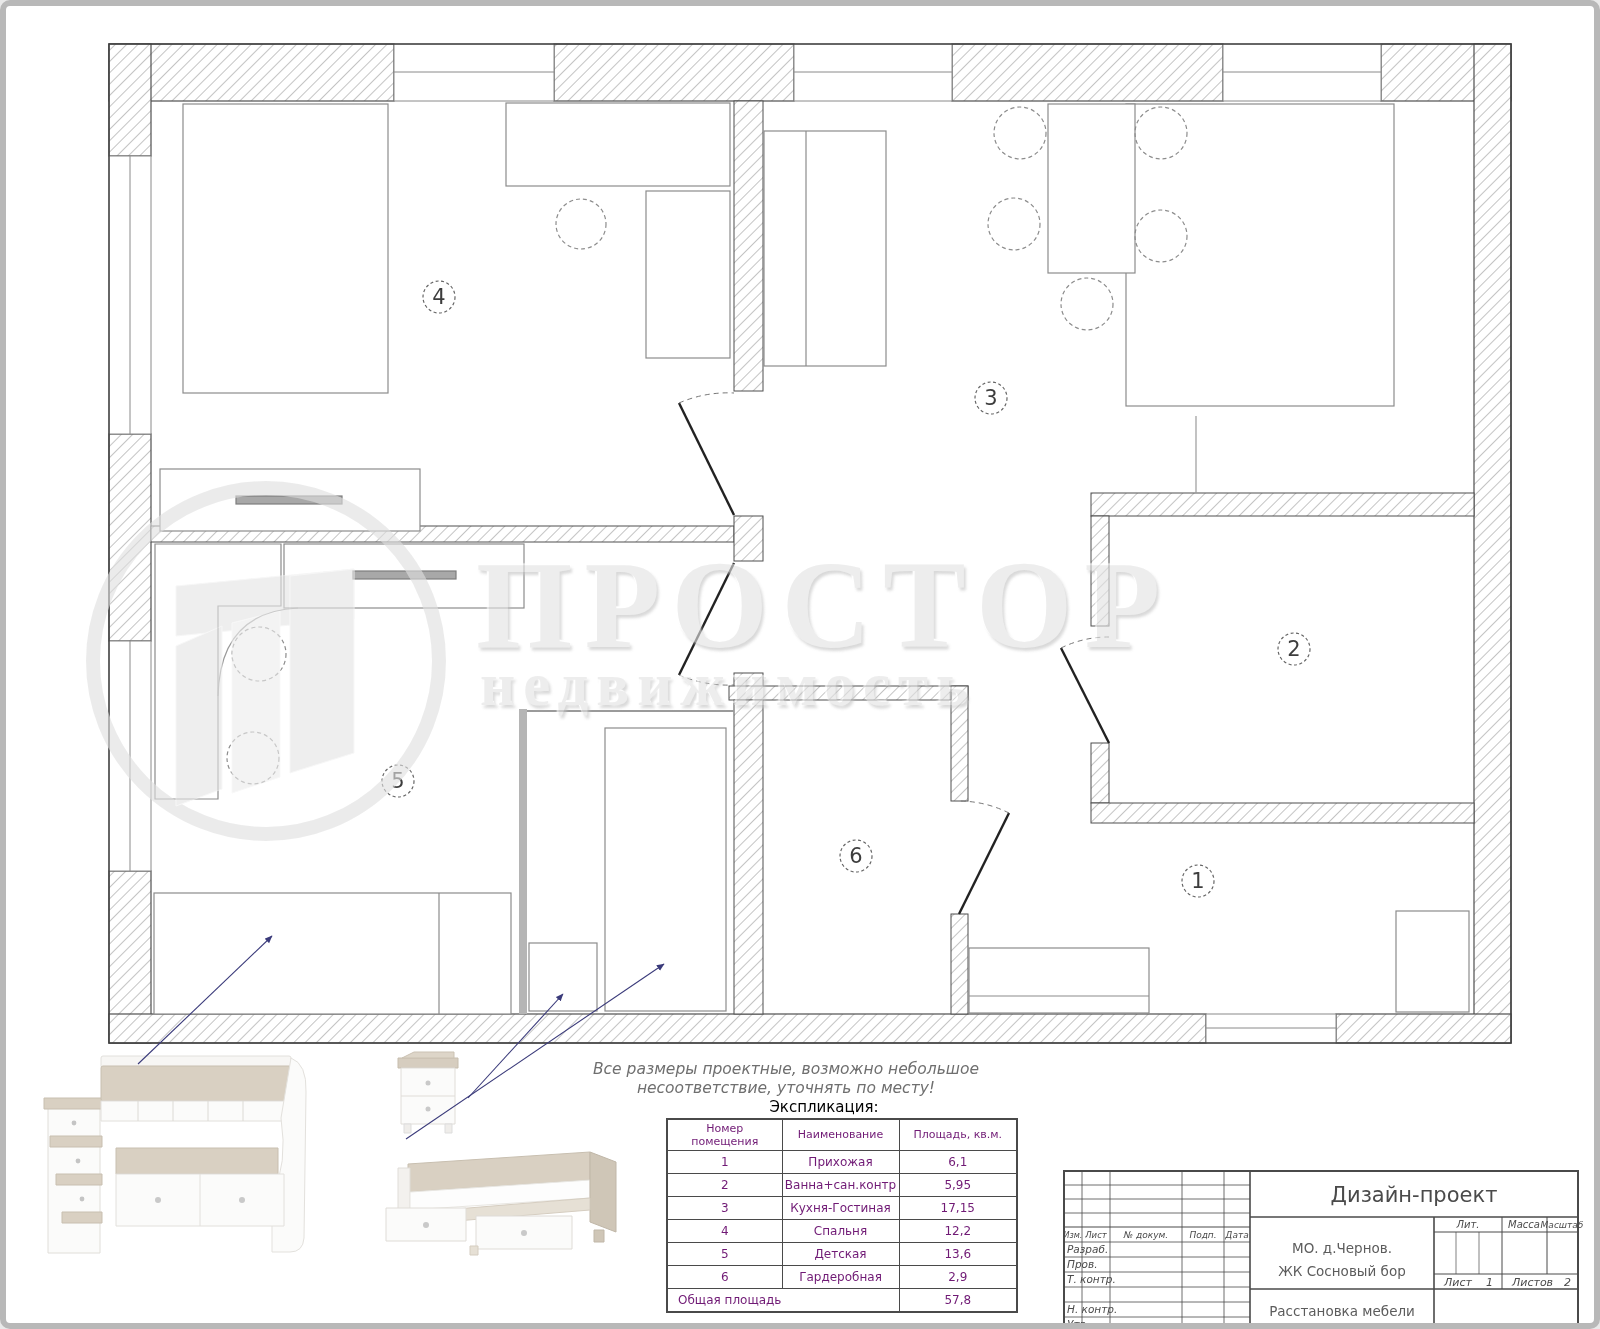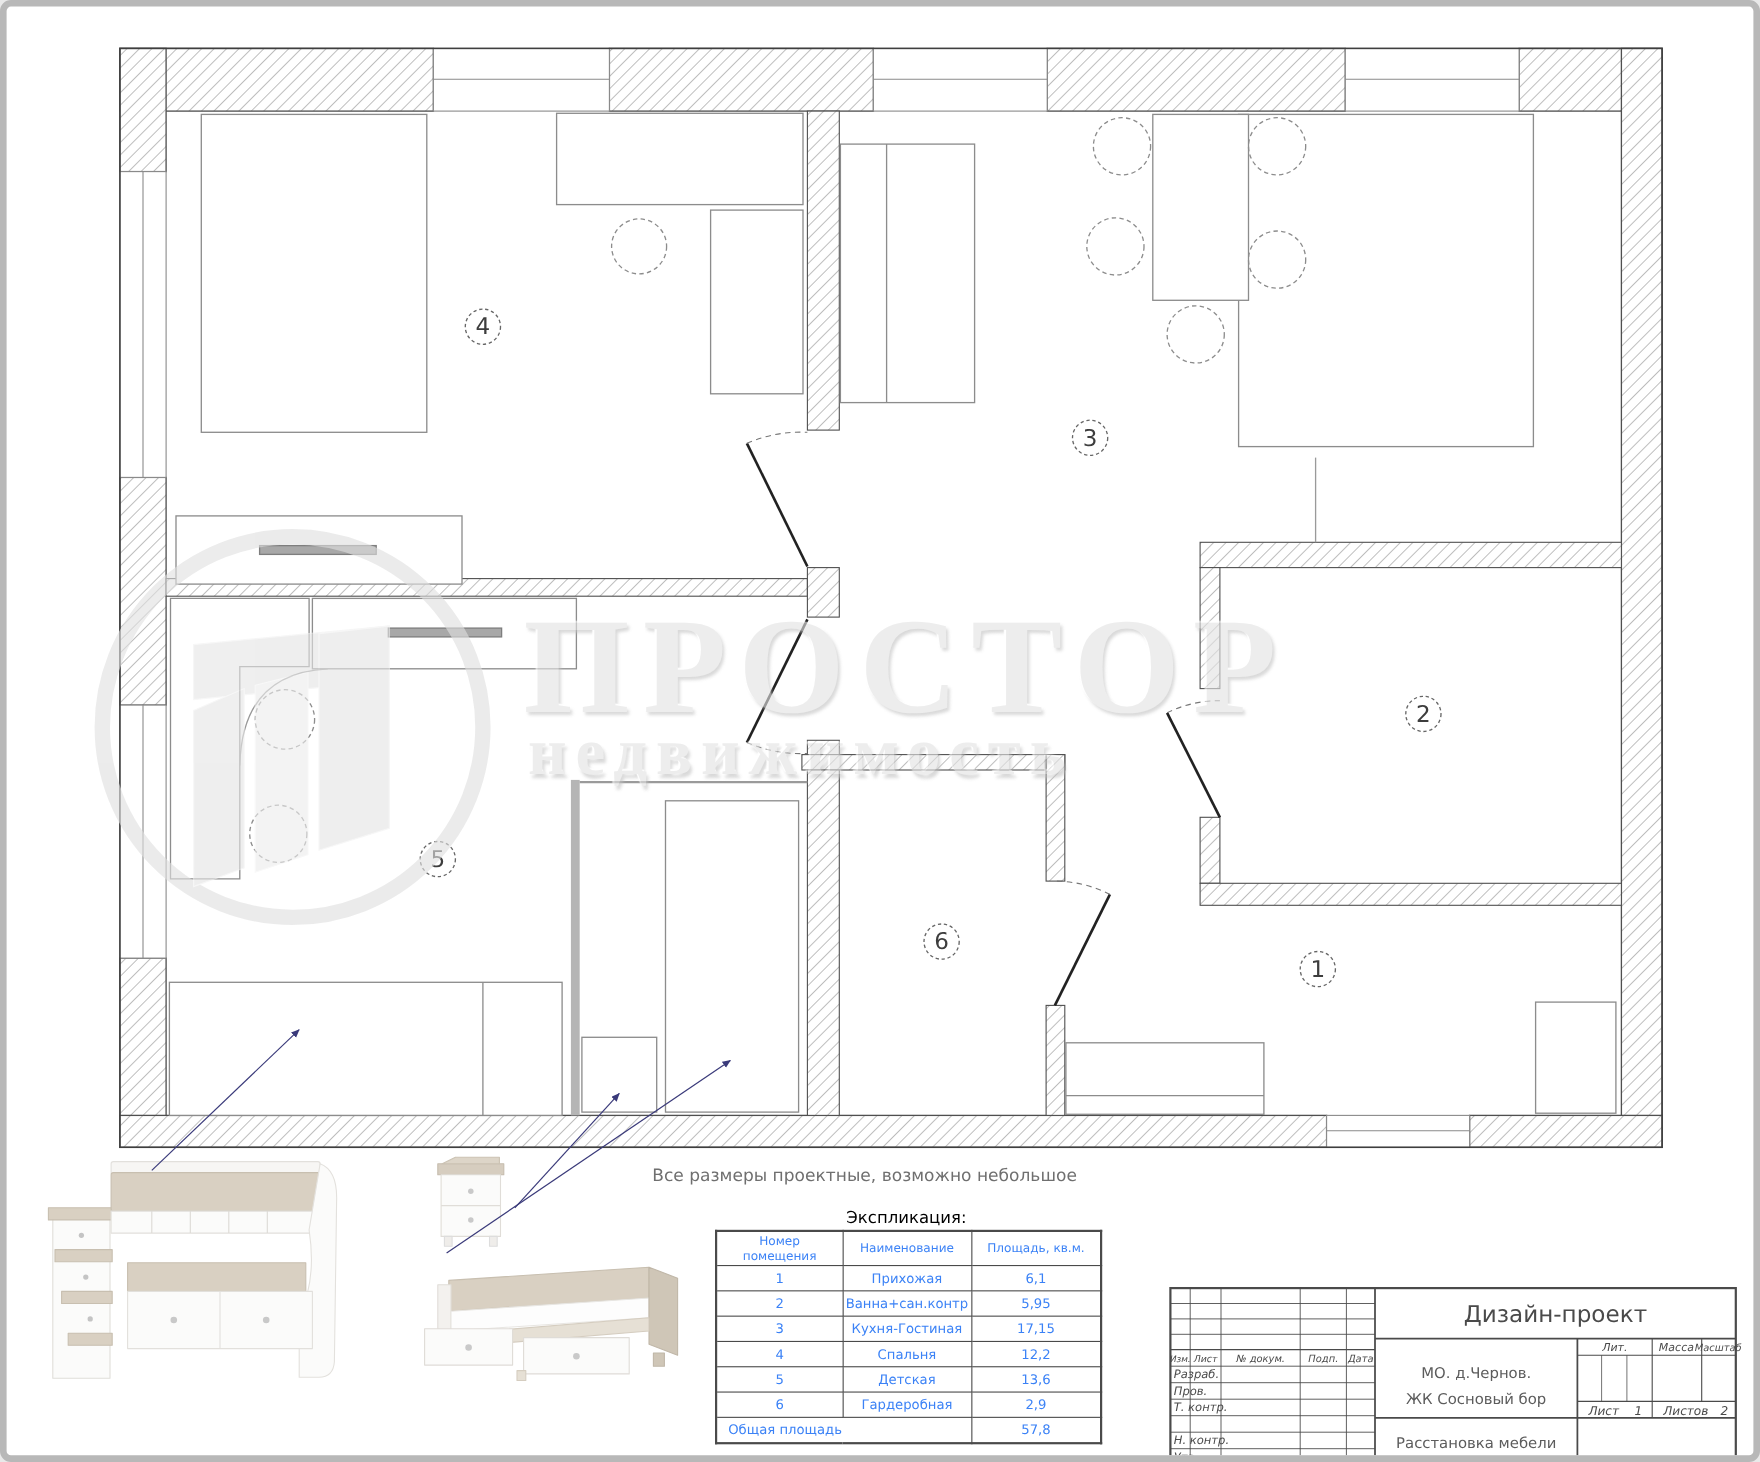--- a/index.html
+++ b/index.html
@@ -8,25 +8,25 @@
         font-family:"DejaVu Sans","Liberation Sans",sans-serif;}
   .plan-svg{position:absolute;left:0;top:0;width:1588px;height:1317px;}
   
   .watermark{position:absolute;left:0;top:0;width:1588px;height:1317px;pointer-events:none;opacity:.62;font-family:Liberation Serif, serif;}
   .wm-text{position:absolute;font-weight:bold;color:#e3e3e3;line-height:1;white-space:nowrap;
            text-shadow:-2px -2px 1px #ffffff, 2px 3px 3px #c2c2c2;}
   .wm-line1{left:470px;top:538px;font-size:124px;letter-spacing:12px;}
   .wm-line2{left:474px;top:648px;font-size:61px;letter-spacing:8px;}
   
   .note{position:absolute;left:555px;top:1054px;width:450px;text-align:center;
-        font-size:15.5px;color:#6f6f6f;line-height:19px;}
+        font-size:15.5px;color:#6f6f6f;line-height:19px;font-style:italic;}
   .legend-title{position:absolute;left:640px;top:1092px;width:356px;text-align:center;
         font-size:15px;color:#000000;}
-  .legend-table{position:absolute;left:644px;top:1112px;width:352px;border-collapse:collapse;
-        table-layout:fixed;font-size:12px;color:#3b82f6;text-align:center;
+  .legend-table{position:absolute;left:660px;top:1112px;width:352px;border-collapse:collapse;
+        table-layout:fixed;font-size:12px;color:#701a75;text-align:center;
         border:2px solid #4a4a4a;background:transparent;}
   .legend-table th,.legend-table td{border:1px solid #4a4a4a;font-weight:normal;padding:0 2px;
         height:22px;overflow:hidden;}
   .legend-table thead th{height:30px;font-size:11px;line-height:1.2;}
   .legend-table .total-label{text-align:left;padding-left:10px;margin-top:48px;}
 </style>
 </head>
 <body>
 
 <div class="page">
@@ -309,20 +309,21 @@
       <polygon points="214,105 278,98 278,282 214,302" fill="#e5e5e5" stroke="#f2f2f2"></polygon>
       <polygon points="100,175 146,155 146,318 100,335" fill="#e5e5e5" stroke="#f2f2f2"></polygon>
       <polygon points="156,152 204,140 204,306 156,322" fill="#ececec" stroke="#f4f4f4"></polygon>
     </svg>
     <div class="wm-text wm-line1">ПРОСТОР</div>
     <div class="wm-text wm-line2">недвижимость</div>
   </div>
 
   <div class="note">
     <div>Все размеры проектные, возможно небольшое</div>
+    <div>несоответствие, уточнять по месту!</div>
   </div>
 
   <div class="legend-title">Экспликация:</div>
 
   <table class="legend-table">
     <colgroup>
         <col style="width:115px">
         <col style="width:117px">
         <col style="width:118px">
       </colgroup>

